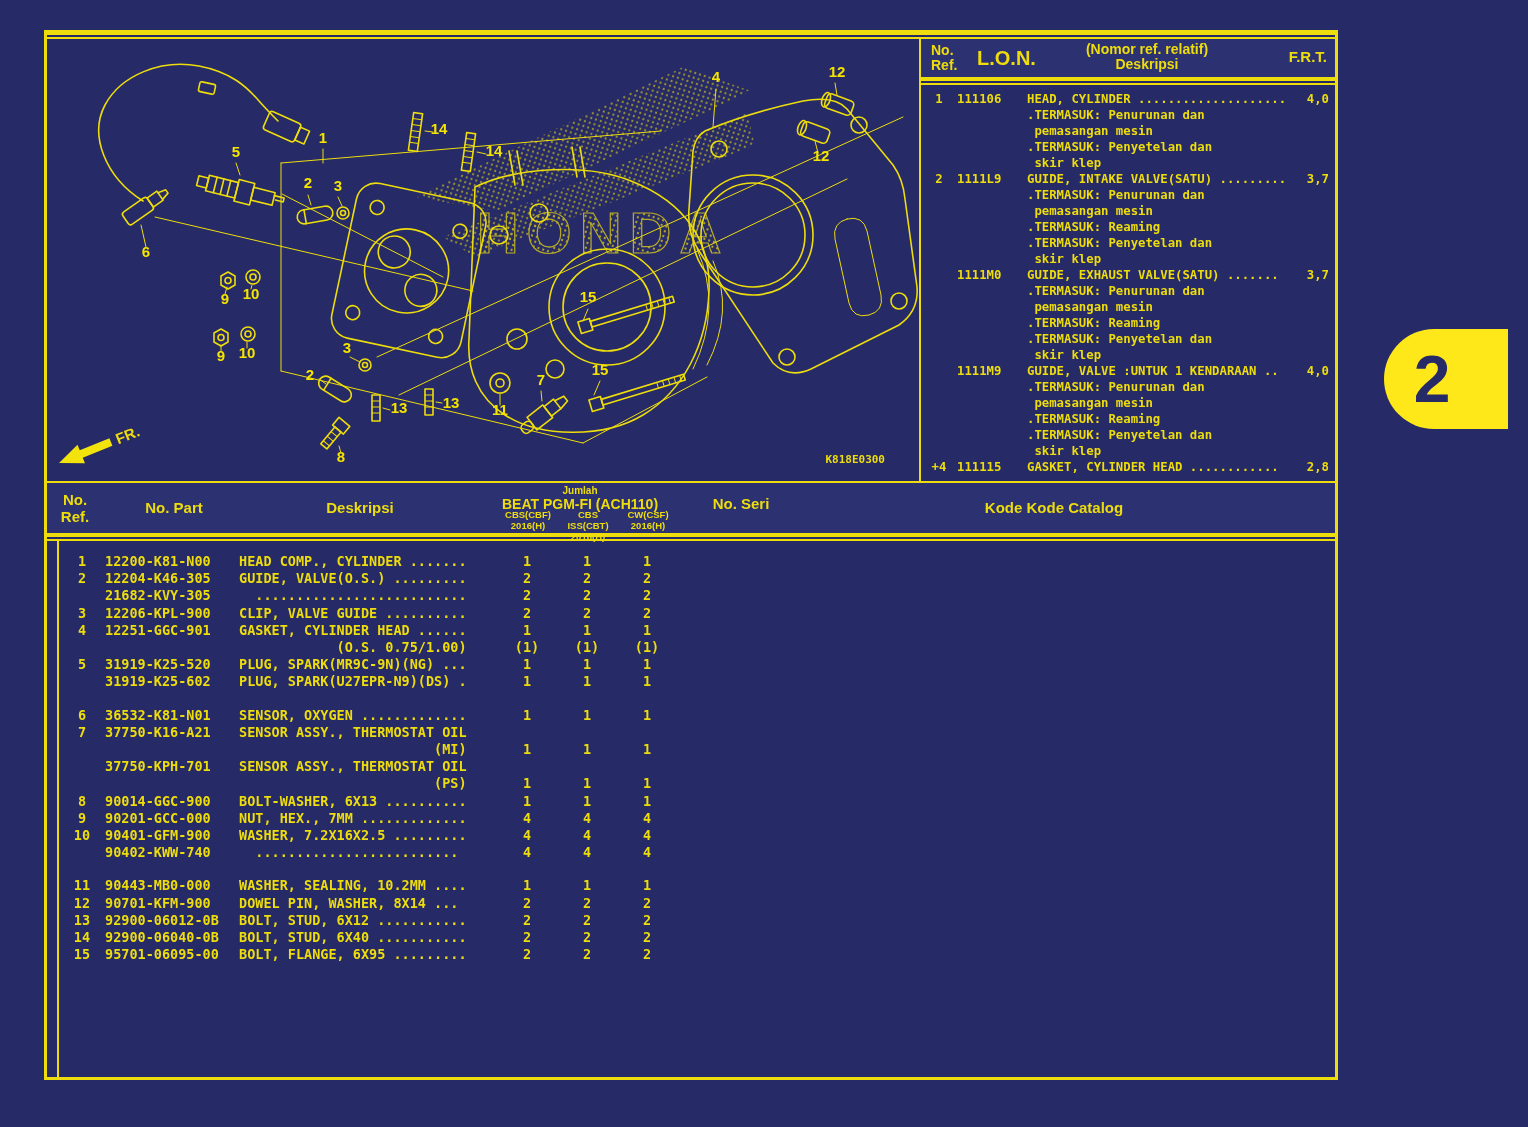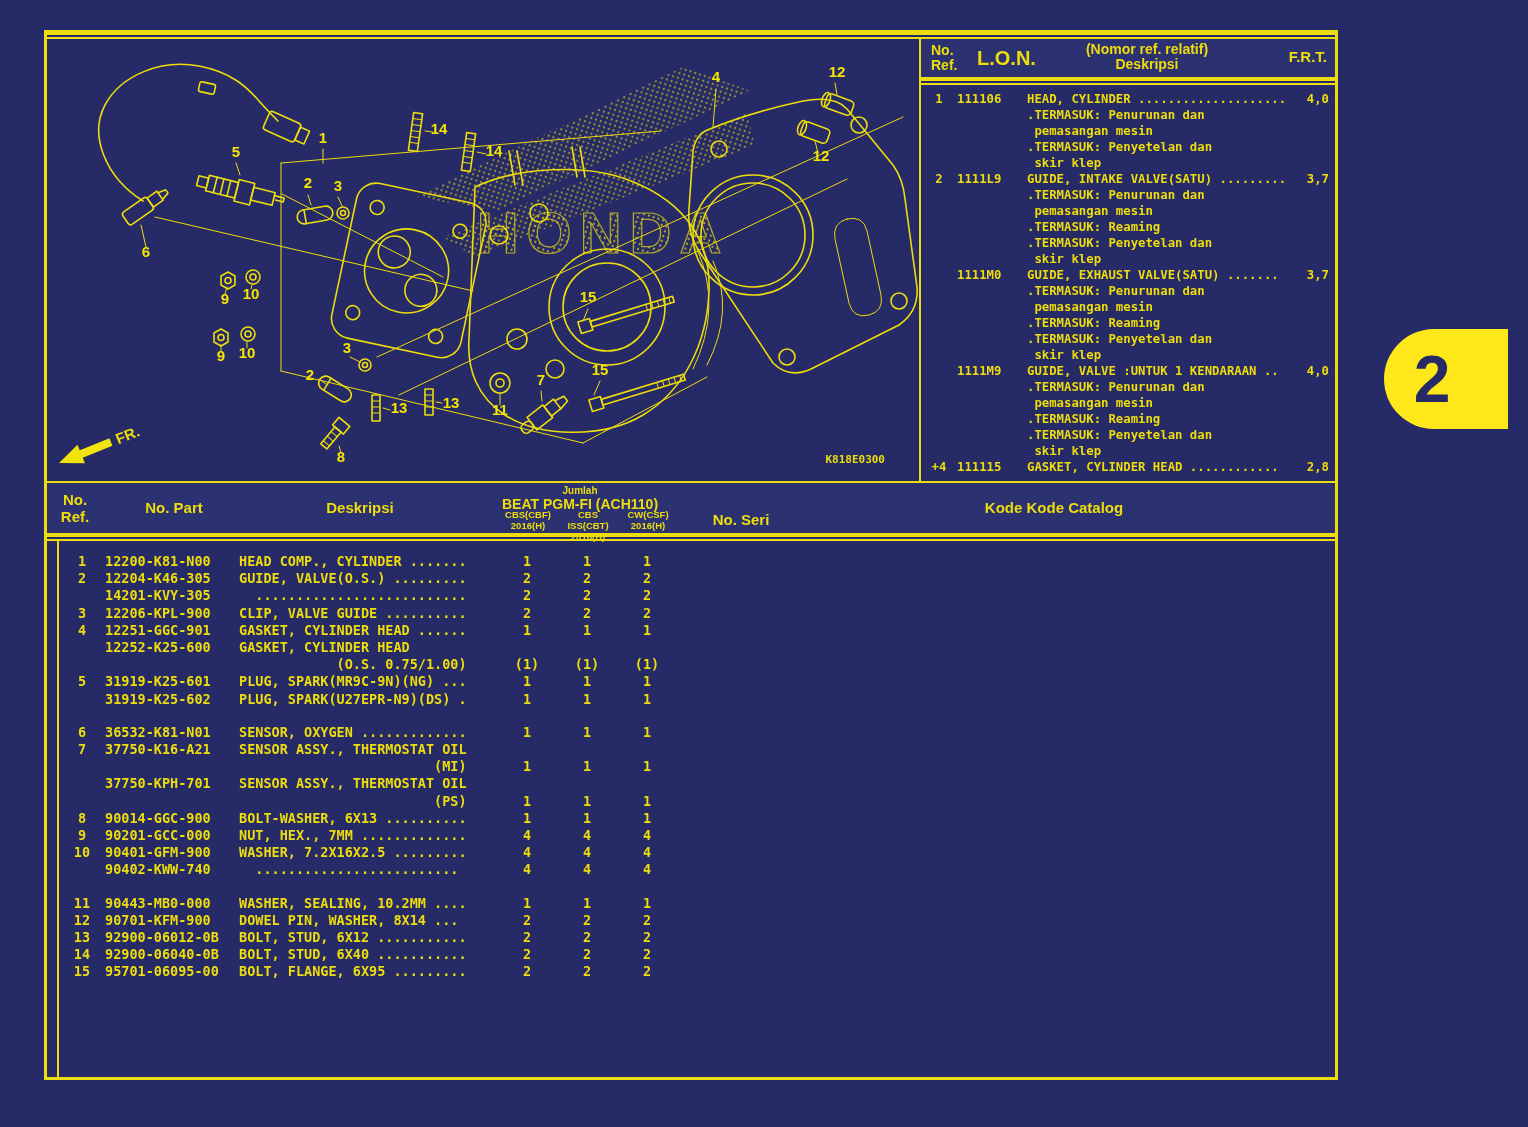--- a/index.html
+++ b/index.html
@@ -45,21 +45,21 @@
   
   .phead{height:50px;position:relative;background:var(--navy2);border-bottom:2px solid var(--y);
          font-weight:bold;}
   .h-ref{position:absolute;left:0;top:8px;width:56px;text-align:center;font-size:15px;line-height:17px;}
   .h-part{position:absolute;left:67px;top:16px;width:120px;text-align:center;font-size:15px;}
   .h-desk{position:absolute;left:253px;top:16px;width:120px;text-align:center;font-size:15px;}
   .h-jumlah{position:absolute;left:473px;top:2px;width:120px;text-align:center;font-size:10px;}
   .h-model{position:absolute;left:448px;top:13px;width:170px;text-align:center;font-size:14px;}
   .h-q{position:absolute;top:26px;width:60px;text-align:center;font-size:9.5px;line-height:11px;}
   .h-q.q0{left:451px;} .h-q.q1{left:511px;} .h-q.q2{left:571px;}
-  .h-seri{position:absolute;left:634px;top:28px;width:120px;text-align:center;font-size:15px;}
+  .h-seri{position:absolute;left:634px;top:12px;width:120px;text-align:center;font-size:15px;}
   .h-kode{position:absolute;left:927px;top:16px;width:160px;text-align:center;font-size:15px;}
 
   
   .pbody{flex:1;position:relative;}
   .pbox{position:absolute;left:10px;top:0;bottom:0;right:2px;border-left:2px solid var(--y);
         padding-top:12px;font-family:"DejaVu Sans Mono",monospace;font-weight:bold;
         font-size:13.5px;line-height:17.2px;}
   .prow{display:flex;white-space:pre;}
   .prow.gap{margin-top:16px;}
   .c-ref{width:46px;text-align:center;flex:none;}
@@ -349,26 +349,25 @@
       </div>
     <div class="h-seri">No. Seri</div>
     <div class="h-kode">Kode Kode Catalog</div>
   </div>
   <div class="dline"></div>
 
   <div class="pbody">
     <div class="pbox">
         <div class="prow"><span class="c-ref">1</span><span class="c-part">12200-K81-N00</span><span class="c-desc">HEAD COMP., CYLINDER .......</span><span class="c-q">1</span><span class="c-q">1</span><span class="c-q">1</span></div>
         <div class="prow"><span class="c-ref">2</span><span class="c-part">12204-K46-305</span><span class="c-desc">GUIDE, VALVE(O.S.) .........</span><span class="c-q">2</span><span class="c-q">2</span><span class="c-q">2</span></div>
-        <div class="prow"><span class="c-ref"></span><span class="c-part">14201-KVY-305</span><span class="c-desc">  ..........................</span><span class="c-q">2</span><span class="c-q">2</span><span class="c-q">2</span></div>
+        <div class="prow"><span class="c-ref"></span><span class="c-part">21682-KVY-305</span><span class="c-desc">  ..........................</span><span class="c-q">2</span><span class="c-q">2</span><span class="c-q">2</span></div>
         <div class="prow"><span class="c-ref">3</span><span class="c-part">12206-KPL-900</span><span class="c-desc">CLIP, VALVE GUIDE ..........</span><span class="c-q">2</span><span class="c-q">2</span><span class="c-q">2</span></div>
         <div class="prow"><span class="c-ref">4</span><span class="c-part">12251-GGC-901</span><span class="c-desc">GASKET, CYLINDER HEAD ......</span><span class="c-q">1</span><span class="c-q">1</span><span class="c-q">1</span></div>
-        <div class="prow"><span class="c-ref"></span><span class="c-part">12252-K25-600</span><span class="c-desc">GASKET, CYLINDER HEAD</span><span class="c-q"></span><span class="c-q"></span><span class="c-q"></span></div>
         <div class="prow"><span class="c-ref"></span><span class="c-part"></span><span class="c-desc">            (O.S. 0.75/1.00)</span><span class="c-q">(1)</span><span class="c-q">(1)</span><span class="c-q">(1)</span></div>
-        <div class="prow"><span class="c-ref">5</span><span class="c-part">31919-K25-601</span><span class="c-desc">PLUG, SPARK(MR9C-9N)(NG) ...</span><span class="c-q">1</span><span class="c-q">1</span><span class="c-q">1</span></div>
+        <div class="prow"><span class="c-ref">5</span><span class="c-part">31919-K25-520</span><span class="c-desc">PLUG, SPARK(MR9C-9N)(NG) ...</span><span class="c-q">1</span><span class="c-q">1</span><span class="c-q">1</span></div>
         <div class="prow"><span class="c-ref"></span><span class="c-part">31919-K25-602</span><span class="c-desc">PLUG, SPARK(U27EPR-N9)(DS) .</span><span class="c-q">1</span><span class="c-q">1</span><span class="c-q">1</span></div>
         <div class="prow gap"><span class="c-ref">6</span><span class="c-part">36532-K81-N01</span><span class="c-desc">SENSOR, OXYGEN .............</span><span class="c-q">1</span><span class="c-q">1</span><span class="c-q">1</span></div>
         <div class="prow"><span class="c-ref">7</span><span class="c-part">37750-K16-A21</span><span class="c-desc">SENSOR ASSY., THERMOSTAT OIL</span><span class="c-q"></span><span class="c-q"></span><span class="c-q"></span></div>
         <div class="prow"><span class="c-ref"></span><span class="c-part"></span><span class="c-desc">                        (MI)</span><span class="c-q">1</span><span class="c-q">1</span><span class="c-q">1</span></div>
         <div class="prow"><span class="c-ref"></span><span class="c-part">37750-KPH-701</span><span class="c-desc">SENSOR ASSY., THERMOSTAT OIL</span><span class="c-q"></span><span class="c-q"></span><span class="c-q"></span></div>
         <div class="prow"><span class="c-ref"></span><span class="c-part"></span><span class="c-desc">                        (PS)</span><span class="c-q">1</span><span class="c-q">1</span><span class="c-q">1</span></div>
         <div class="prow"><span class="c-ref">8</span><span class="c-part">90014-GGC-900</span><span class="c-desc">BOLT-WASHER, 6X13 ..........</span><span class="c-q">1</span><span class="c-q">1</span><span class="c-q">1</span></div>
         <div class="prow"><span class="c-ref">9</span><span class="c-part">90201-GCC-000</span><span class="c-desc">NUT, HEX., 7MM .............</span><span class="c-q">4</span><span class="c-q">4</span><span class="c-q">4</span></div>
         <div class="prow"><span class="c-ref">10</span><span class="c-part">90401-GFM-900</span><span class="c-desc">WASHER, 7.2X16X2.5 .........</span><span class="c-q">4</span><span class="c-q">4</span><span class="c-q">4</span></div>
         <div class="prow"><span class="c-ref"></span><span class="c-part">90402-KWW-740</span><span class="c-desc">  .........................</span><span class="c-q">4</span><span class="c-q">4</span><span class="c-q">4</span></div>

